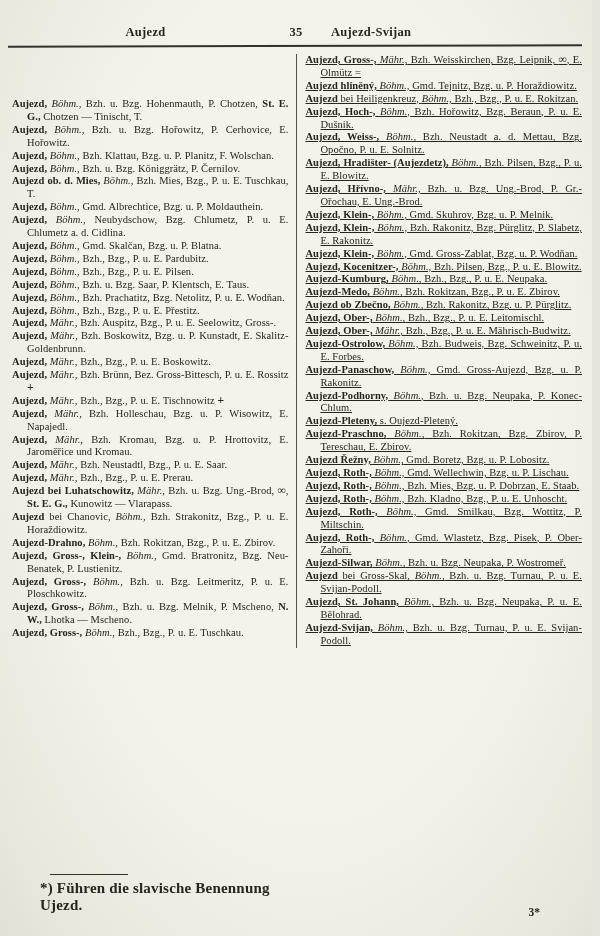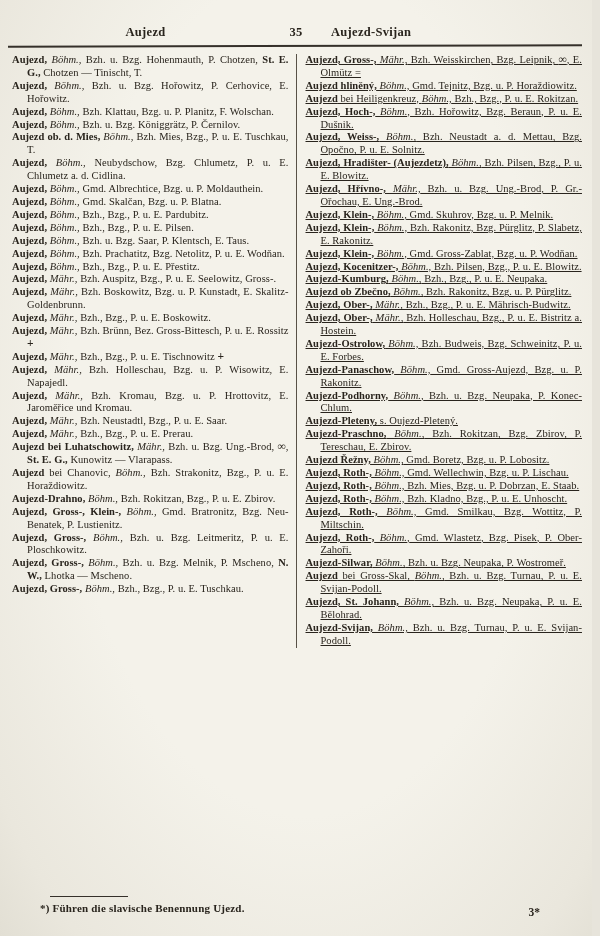--- a/index.html
+++ b/index.html
@@ -25,38 +25,38 @@
   .headrule {
     height:0; border-top:2px solid #35302a;
     margin: 1px 10px 0 8px;
     transform: rotate(-0.15deg);
   }
   .cols {
     display:flex; align-items:stretch;
     padding: 7px 10px 0 12px;
   }
   .col { width:279px; }
-  .col.left  { padding-right:7px; }
+  .col.left  { padding-right:7px;margin-top:44px; }
   .col.right { padding-left:9px;text-decoration:underline; }
   .divider { width:1px; background:#585147; }
   p.entry {
     margin:0; padding-left:15px; text-indent:-15px;
     text-align:justify;
     font-size:10.5px; line-height:12.9px;
     letter-spacing:0.05px;
   }
   .sb { font-weight:bold; }
   .si { font-style:italic; }
   .sy { font-weight:bold; font-size:11.5px; line-height:1; }
   .footnote-rule {
     width:78px; height:0; border-top:1.2px solid #35302a;
     margin:12px 0 5px 38px;
   }
   .footnote {
-    font-size:11px; font-weight:bold; letter-spacing:0.2px;
+    font-size:15px; font-weight:bold; letter-spacing:0.2px;
     margin:0; padding-left:28px;
   }
   .pagemark {
     margin-top:10px; padding-right:52px;
     text-align:right; font-weight:bold; font-size:11.5px;
   }
 </style>
 </head>
 <body>
 
@@ -70,22 +70,22 @@
 
   <div class="headrule"></div>
 
   <div class="cols">
     <div class="col left" id="col-left">
         <p class="entry"><span class="sb">Aujezd,</span><span class="si"> Böhm.,</span><span class="sr"> Bzh. u. Bzg. Hohenmauth, P. Chotzen, </span><span class="sb">St. E. G.,</span><span class="sr"> Chotzen — Tinischt, T.</span></p>
         <p class="entry"><span class="sb">Aujezd,</span><span class="si"> Böhm.,</span><span class="sr"> Bzh. u. Bzg. Hořowitz, P. Cerhovice, E. Hořowitz.</span></p>
         <p class="entry"><span class="sb">Aujezd,</span><span class="si"> Böhm.,</span><span class="sr"> Bzh. Klattau, Bzg. u. P. Planitz, F. Wolschan.</span></p>
         <p class="entry"><span class="sb">Aujezd,</span><span class="si"> Böhm.,</span><span class="sr"> Bzh. u. Bzg. Königgrätz, P. Černilov.</span></p>
         <p class="entry"><span class="sb">Aujezd ob. d. Mies,</span><span class="si"> Böhm.,</span><span class="sr"> Bzh. Mies, Bzg., P. u. E. Tuschkau, T.</span></p>
+        <p class="entry"><span class="sb">Aujezd,</span><span class="si"> Böhm.,</span><span class="sr"> Gmd. Albrechtice, Bzg. u. P. Moldauthein.</span></p>
         <p class="entry"><span class="sb">Aujezd,</span><span class="si"> Böhm.,</span><span class="sr"> Neubydschow, Bzg. Chlumetz, P. u. E. Chlumetz a. d. Cidlina.</span></p>
-        <p class="entry"><span class="sb">Aujezd,</span><span class="si"> Böhm.,</span><span class="sr"> Gmd. Albrechtice, Bzg. u. P. Moldauthein.</span></p>
         <p class="entry"><span class="sb">Aujezd,</span><span class="si"> Böhm.,</span><span class="sr"> Gmd. Skalčan, Bzg. u. P. Blatna.</span></p>
         <p class="entry"><span class="sb">Aujezd,</span><span class="si"> Böhm.,</span><span class="sr"> Bzh., Bzg., P. u. E. Pardubitz.</span></p>
         <p class="entry"><span class="sb">Aujezd,</span><span class="si"> Böhm.,</span><span class="sr"> Bzh., Bzg., P. u. E. Pilsen.</span></p>
         <p class="entry"><span class="sb">Aujezd,</span><span class="si"> Böhm.,</span><span class="sr"> Bzh. u. Bzg. Saar, P. Klentsch, E. Taus.</span></p>
         <p class="entry"><span class="sb">Aujezd,</span><span class="si"> Böhm.,</span><span class="sr"> Bzh. Prachatitz, Bzg. Netolitz, P. u. E. Wodňan.</span></p>
         <p class="entry"><span class="sb">Aujezd,</span><span class="si"> Böhm.,</span><span class="sr"> Bzh., Bzg., P. u. E. Přestitz.</span></p>
         <p class="entry"><span class="sb">Aujezd,</span><span class="si"> Mähr.,</span><span class="sr"> Bzh. Auspitz, Bzg., P. u. E. Seelowitz, Gross-.</span></p>
         <p class="entry"><span class="sb">Aujezd,</span><span class="si"> Mähr.,</span><span class="sr"> Bzh. Boskowitz, Bzg. u. P. Kunstadt, E. Skalitz-Goldenbrunn.</span></p>
         <p class="entry"><span class="sb">Aujezd,</span><span class="si"> Mähr.,</span><span class="sr"> Bzh., Bzg., P. u. E. Boskowitz.</span></p>
         <p class="entry"><span class="sb">Aujezd,</span><span class="si"> Mähr.,</span><span class="sr"> Bzh. Brünn, Bez. Gross-Bittesch, P. u. E. Rossitz </span><span class="sy">+</span></p>
@@ -109,23 +109,24 @@
         <p class="entry"><span class="sb">Aujezd</span><span class="sr"> bei Heiligenkreuz, </span><span class="si">Böhm.,</span><span class="sr"> Bzh., Bzg., P. u. E. Rokitzan.</span></p>
         <p class="entry"><span class="sb">Aujezd, Hoch-,</span><span class="si"> Böhm.,</span><span class="sr"> Bzh. Hořowitz, Bzg. Beraun, P. u. E. Dušnik.</span></p>
         <p class="entry"><span class="sb">Aujezd, Weiss-,</span><span class="si"> Böhm.,</span><span class="sr"> Bzh. Neustadt a. d. Mettau, Bzg. Opočno, P. u. E. Solnitz.</span></p>
         <p class="entry"><span class="sb">Aujezd, Hradišter- (Aujezdetz),</span><span class="si"> Böhm.,</span><span class="sr"> Bzh. Pilsen, Bzg., P. u. E. Blowitz.</span></p>
         <p class="entry"><span class="sb">Aujezd, Hřívno-,</span><span class="si"> Mähr.,</span><span class="sr"> Bzh. u. Bzg. Ung.-Brod, P. Gr.-Ořochau, E. Ung.-Brod.</span></p>
         <p class="entry"><span class="sb">Aujezd, Klein-,</span><span class="si"> Böhm.,</span><span class="sr"> Gmd. Skuhrov, Bzg. u. P. Melnik.</span></p>
         <p class="entry"><span class="sb">Aujezd, Klein-,</span><span class="si"> Böhm.,</span><span class="sr"> Bzh. Rakonitz, Bzg. Pürglitz, P. Slabetz, E. Rakonitz.</span></p>
         <p class="entry"><span class="sb">Aujezd, Klein-,</span><span class="si"> Böhm.,</span><span class="sr"> Gmd. Gross-Zablat, Bzg. u. P. Wodňan.</span></p>
         <p class="entry"><span class="sb">Aujezd, Kocenitzer-,</span><span class="si"> Böhm.,</span><span class="sr"> Bzh. Pilsen, Bzg., P. u. E. Blowitz.</span></p>
         <p class="entry"><span class="sb">Aujezd-Kumburg,</span><span class="si"> Böhm.,</span><span class="sr"> Bzh., Bzg., P. u. E. Neupaka.</span></p>
+        <p class="entry"><span class="sb">Aujezd-Medo,</span><span class="si"> Böhm.,</span><span class="sr"> Bzh. Rokitzan, Bzg., P. u. E. Zbirov.</span></p>
         <p class="entry"><span class="sb">Aujezd ob Zbečno,</span><span class="si"> Böhm.,</span><span class="sr"> Bzh. Rakonitz, Bzg. u. P. Pürglitz.</span></p>
+        <p class="entry"><span class="sb">Aujezd, Ober-,</span><span class="si"> Böhm.,</span><span class="sr"> Bzh., Bzg., P. u. E. Leitomischl.</span></p>
         <p class="entry"><span class="sb">Aujezd, Ober-,</span><span class="si"> Mähr.,</span><span class="sr"> Bzh., Bzg., P. u. E. Mährisch-Budwitz.</span></p>
-        <p class="entry"><span class="sb">Aujezd, Ober-,</span><span class="si"> Mähr.,</span><span class="sr"> Bzh. Holleschau, Bzg., P. u. E. Bistritz a. Hostein.</span></p>
         <p class="entry"><span class="sb">Aujezd-Ostrolow,</span><span class="si"> Böhm.,</span><span class="sr"> Bzh. Budweis, Bzg. Schweinitz, P. u. E. Forbes.</span></p>
         <p class="entry"><span class="sb">Aujezd-Panaschow,</span><span class="si"> Böhm.,</span><span class="sr"> Gmd. Gross-Aujezd, Bzg. u. P. Rakonitz.</span></p>
         <p class="entry"><span class="sb">Aujezd-Podhorny,</span><span class="si"> Böhm.,</span><span class="sr"> Bzh. u. Bzg. Neupaka, P. Konec-Chlum.</span></p>
         <p class="entry"><span class="sb">Aujezd-Pleteny,</span><span class="sr"> s. Oujezd-Pletený.</span></p>
         <p class="entry"><span class="sb">Aujezd-Praschno,</span><span class="si"> Böhm.,</span><span class="sr"> Bzh. Rokitzan, Bzg. Zbirov, P. Tereschau, E. Zbirov.</span></p>
         <p class="entry"><span class="sb">Aujezd Řežny,</span><span class="si"> Böhm.,</span><span class="sr"> Gmd. Boretz, Bzg. u. P. Lobositz.</span></p>
         <p class="entry"><span class="sb">Aujezd, Roth-,</span><span class="si"> Böhm.,</span><span class="sr"> Gmd. Wellechwin, Bzg. u. P. Lischau.</span></p>
         <p class="entry"><span class="sb">Aujezd, Roth-,</span><span class="si"> Böhm.,</span><span class="sr"> Bzh. Mies, Bzg. u. P. Dobrzan, E. Staab.</span></p>
         <p class="entry"><span class="sb">Aujezd, Roth-,</span><span class="si"> Böhm.,</span><span class="sr"> Bzh. Kladno, Bzg., P. u. E. Unhoscht.</span></p>
         <p class="entry"><span class="sb">Aujezd, Roth-,</span><span class="si"> Böhm.,</span><span class="sr"> Gmd. Smilkau, Bzg. Wottitz, P. Miltschin.</span></p>

